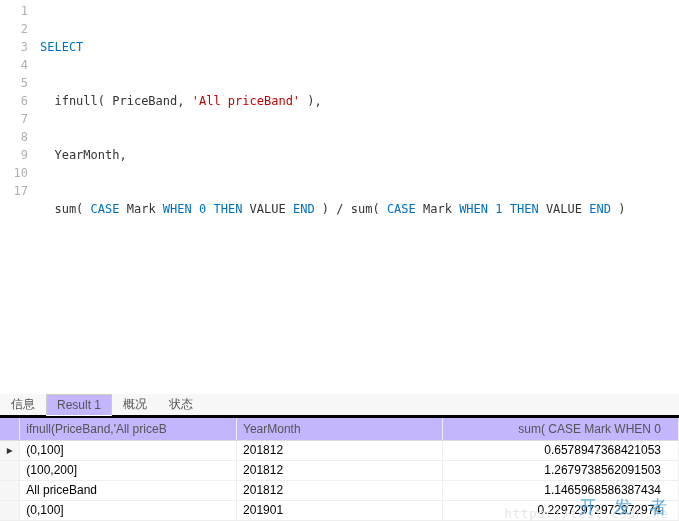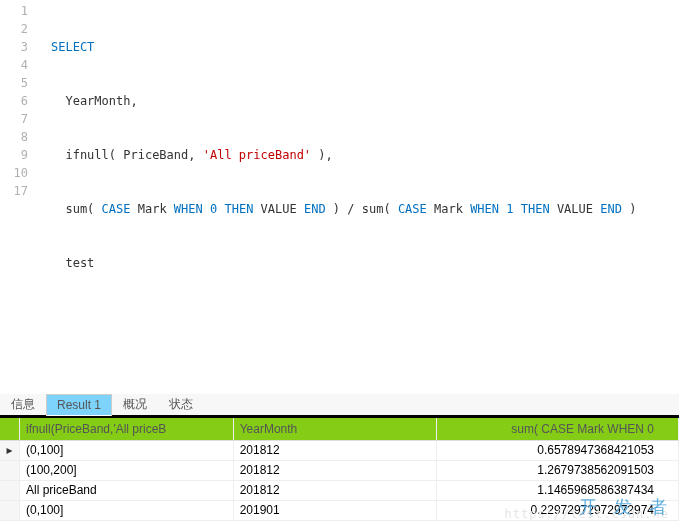--- a/index.html
+++ b/index.html
@@ -1,36 +1,36 @@
 <!DOCTYPE html>
 <html><head>
 <meta charset="utf-8">
 <style>
 * { margin:0; padding:0; box-sizing:border-box; }
 body { font-family:Consolas,"Microsoft YaHei",monospace; font-size:13px; background:#fff; width:679px; height:521px; overflow:hidden; position:relative; }
 
 .editor { display:flex; background:#fff; height:394px; }
 .gutter { width:36px; background:#fff; text-align:right; padding:2px 8px 2px 2px; color:#b0b0b0; font-size:12px; line-height:18px; user-select:none; }
 .gutter div { height:18px; }
-.code { flex:1; padding:2px 4px; font-size:12px; line-height:18px; white-space:pre; color:#333; overflow:hidden;margin-left:11px; }
+.code { flex:1; padding:2px 4px; font-size:12px; line-height:18px; white-space:pre; color:#333; overflow:hidden; }
 .code .line { height:18px; }
 .kw { color:#0070c0; }
 .str { color:#c00000; }
 .num { color:#0070c0; }
 
 .tabs { display:flex; align-items:flex-end; border-bottom:3px solid #000000; height:24px; background:#f7f7f7; font-family:"Microsoft YaHei",sans-serif; font-size:12px; }
 .tab { padding:3px 10px; border:1px solid transparent; border-bottom:none; color:#555; cursor:pointer; margin-bottom:-1px; }
-.tab.active { background:#7dd3fc; border-color:#ccc; border-bottom:1px solid #fff; }
+.tab.active { background:#c4b5fd; border-color:#ccc; border-bottom:1px solid #fff; }
 
 .grid { display:table; width:100%; border-collapse:collapse; font-family:"Segoe UI","Microsoft YaHei",sans-serif; font-size:12px; }
 .grid-header, .grid-row { display:table-row; }
-.grid-header .cell { background:#84cc16; color:#555; font-weight:normal; border-bottom:1px solid #ddd; height:22px; }
+.grid-header .cell { background:#c4b5fd; color:#555; font-weight:normal; border-bottom:1px solid #ddd; height:22px; }
 .cell { display:table-cell; padding:2px 6px; border-right:1px solid #eee; border-bottom:1px solid #eee; height:20px; vertical-align:middle; white-space:nowrap; overflow:hidden; }
 .row-marker { width:14px; background:#f6f6f6; text-align:center; color:#333; padding:0; }
-.c1 { width:150px; } .c2 { width:146px; } .c3 { width:160px; text-align:right; padding-right:24px; }
+.c1 { width:150px; } .c2 { width:146px; } .c3 { width:160px; text-align:right; padding-right:17px; }
 
 .watermark { position:absolute; right:6px; bottom:2px; text-align:right; pointer-events:none; font-family:Liberation Sans, sans-serif; letter-spacing:6px; }
 .watermark .cn { color:#52a7dc; font-size:18px; opacity:.9; }
 .watermark .en { color:#52a7dc; font-size:26px; font-weight:bold; letter-spacing:0; opacity:.95; line-height:1; }
 .watermark .en .z { color:#8fc74a; }
 .watermark .en .dot { color:#e67817; }
 .url-mark { position:absolute; right:10px; bottom:0; color:#e5e5e5; font-size:12px; letter-spacing:1px; }
 </style>
 </head>
 <body>
@@ -44,24 +44,23 @@
     <div>5</div>
     <div>6</div>
     <div>7</div>
     <div>8</div>
     <div>9</div>
     <div>10</div>
     <div>17</div>
   </div>
   <div class="code">
     <div class="line"><span class="kw">SELECT</span></div>
+    <div class="line"><span>  ifnull( PriceBand, </span><span class="str">'All priceBand'</span><span> ),</span></div>
     <div class="line"><span>  YearMonth,</span></div>
-    <div class="line"><span>  ifnull( PriceBand, </span><span class="str">'All priceBand'</span><span> ),</span></div>
     <div class="line"><span>  sum( </span><span class="kw">CASE</span><span> Mark </span><span class="kw">WHEN</span><span> </span><span class="num">0</span><span> </span><span class="kw">THEN</span><span> VALUE </span><span class="kw">END</span><span> ) / sum( </span><span class="kw">CASE</span><span> Mark </span><span class="kw">WHEN</span><span> </span><span class="num">1</span><span> </span><span class="kw">THEN</span><span> VALUE </span><span class="kw">END</span><span> )</span></div>
-    <div class="line"><span>  test</span></div>
     
     
     
     
   </div>
 </div>
 
 <div class="tabs">
   <div class="tab">信息</div>
   <div class="tab active">Result 1</div>

